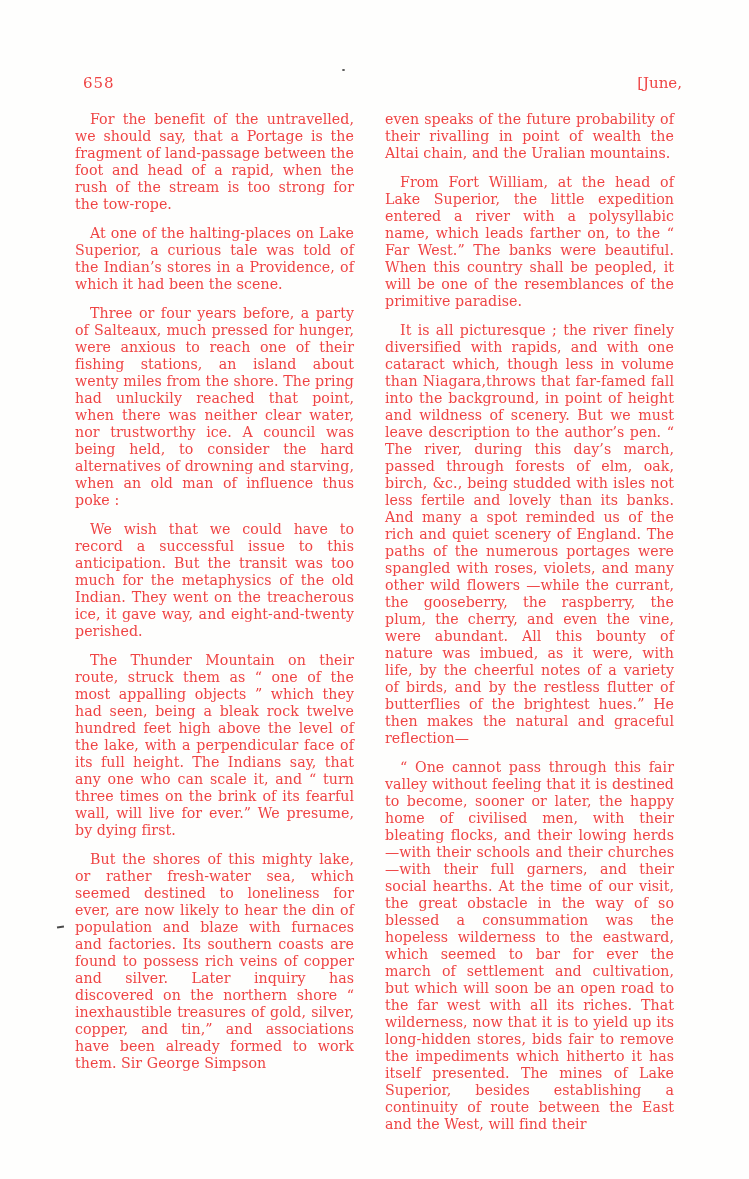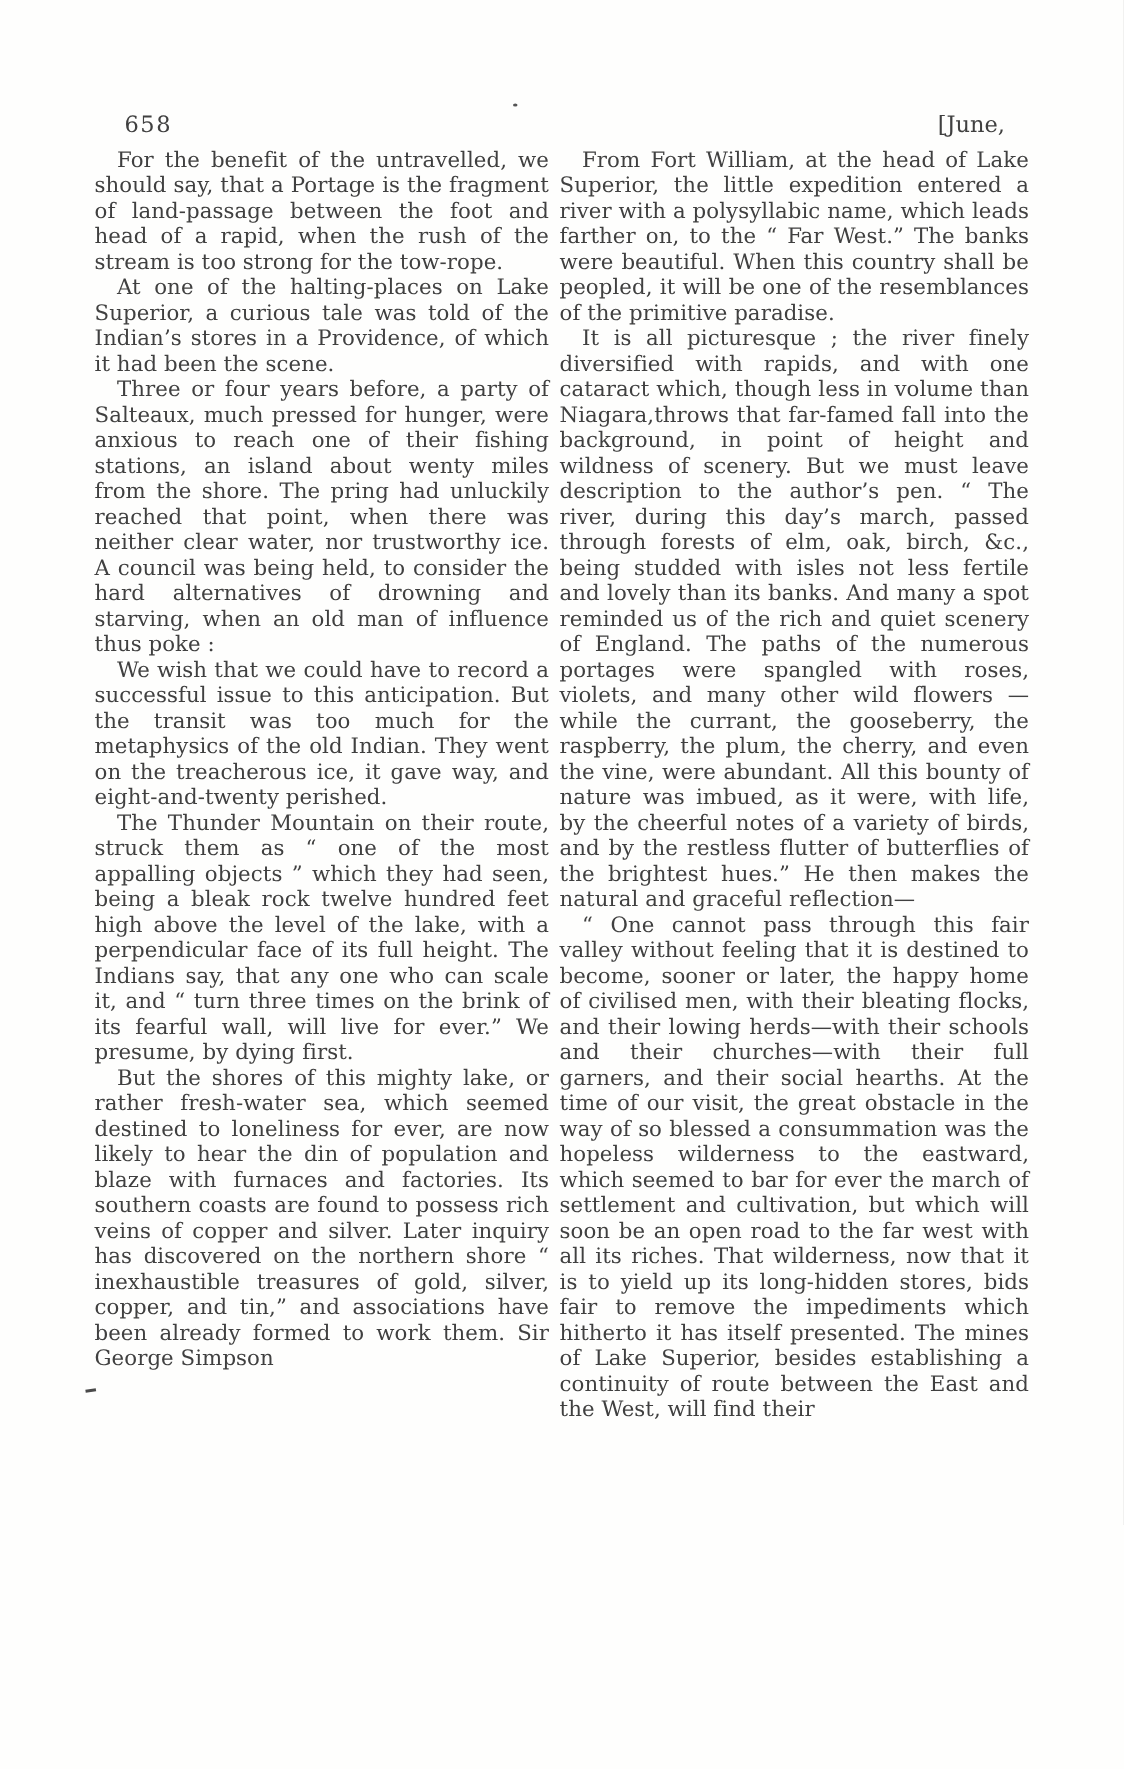--- a/index.html
+++ b/index.html
@@ -2,54 +2,54 @@
 <html><head>
 <meta charset="utf-8">
 <style>
   html,body{margin:0;padding:0;background:#e8e8e6;}
   .page{
     position:relative;
     width:749px;height:1179px;
     background:#fefefd;
     overflow:hidden;
     font-family:"DejaVu Serif","Liberation Serif",serif;
-    color:#404040;
+    color:#ef4444;
   }
   .header{
     position:absolute;
     left:63px;top:74px;width:623px;height:20px;
     font-size:15px;
   }
   .page-number{
     position:absolute;left:20px;top:0;
     letter-spacing:1px;
   }
   .running-title{
     position:absolute;left:0;right:0;top:0;
     text-align:center;
     font-style:italic;
     letter-spacing:0.3px;
   }
   .date-marker{
-    position:absolute;right:16px;top:0;
+    position:absolute;right:4px;top:0;
   }
   .columns{
     position:absolute;
     left:63px;top:99px;width:623px;height:1020px;
     display:flex;
   }
   .col{
     text-align:justify;
     font-size:14.2px;
     line-height:17px;
     letter-spacing:0.05px;
   }
   .col-left{width:303px;margin-right:7px;}
   .col-right{width:313px;}
-  .col p{margin:0;padding:0;}
+  .col p{margin:12px;padding:0;}
   .col p.indent{text-indent:15px;}
   .speck-dot{
     position:absolute;left:342px;top:69px;
     width:3px;height:2px;background:#555;border-radius:50%;
   }
   .stray-mark{
     position:absolute;left:57px;top:926px;
     width:7px;height:2px;background:#4a4a4a;
     transform:rotate(-8deg);
   }
@@ -70,19 +70,20 @@
   <div class="columns">
     <div class="col col-left">
       <p class="indent">For the benefit of the untravelled, we should say, that a Portage is the fragment of land-passage between the foot and head of a rapid, when the rush of the stream is too strong for the tow-rope.</p>
       <p class="indent">At one of the halting-places on Lake Superior, a curious tale was told of the Indian’s stores in a Providence, of which it had been the scene.</p>
       <p class="indent">Three or four years before, a party of Salteaux, much pressed for hunger, were anxious to reach one of their fishing stations, an island about wenty miles from the shore. The pring had unluckily reached that point, when there was neither clear water, nor trustworthy ice. A council was being held, to consider the hard alternatives of drowning and starving, when an old man of influence thus poke :</p>
       <p class="indent">We wish that we could have to record a successful issue to this anticipation. But the transit was too much for the metaphysics of the old Indian. They went on the treacherous ice, it gave way, and eight-and-twenty perished.</p>
       <p class="indent">The Thunder Mountain on their route, struck them as “ one of the most appalling objects ” which they had seen, being a bleak rock twelve hundred feet high above the level of the lake, with a perpendicular face of its full height. The Indians say, that any one who can scale it, and “ turn three times on the brink of its fearful wall, will live for ever.” We presume, by dying first.</p>
       <p class="indent">But the shores of this mighty lake, or rather fresh-water sea, which seemed destined to loneliness for ever, are now likely to hear the din of population and blaze with furnaces and factories. Its southern coasts are found to possess rich veins of copper and silver. Later inquiry has discovered on the northern shore “ inexhaustible treasures of gold, silver, copper, and tin,” and associations have been already formed to work them. Sir George Simpson</p>
     </div>
     <div class="col col-right">
+      <p>even speaks of the future probability of their rivalling in point of wealth the Altai chain, and the Uralian mountains.</p>
       <p class="indent">From Fort William, at the head of Lake Superior, the little expedition entered a river with a polysyllabic name, which leads farther on, to the “ Far West.” The banks were beautiful. When this country shall be peopled, it will be one of the resemblances of the primitive paradise.</p>
       <p class="indent">It is all picturesque ; the river finely diversified with rapids, and with one cataract which, though less in volume than Niagara,throws that far-famed fall into the background, in point of height and wildness of scenery. But we must leave description to the author’s pen. “ The river, during this day’s march, passed through forests of elm, oak, birch, &amp;c., being studded with isles not less fertile and lovely than its banks. And many a spot reminded us of the rich and quiet scenery of England. The paths of the numerous portages were spangled with roses, violets, and many other wild flowers —while the currant, the gooseberry, the raspberry, the plum, the cherry, and even the vine, were abundant. All this bounty of nature was imbued, as it were, with life, by the cheerful notes of a variety of birds, and by the restless flutter of butterflies of the brightest hues.” He then makes the natural and graceful reflection—</p>
       <p class="indent">“ One cannot pass through this fair valley without feeling that it is destined to become, sooner or later, the happy home of civilised men, with their bleating flocks, and their lowing herds—with their schools and their churches—with their full garners, and their social hearths. At the time of our visit, the great obstacle in the way of so blessed a consummation was the hopeless wilderness to the eastward, which seemed to bar for ever the march of settlement and cultivation, but which will soon be an open road to the far west with all its riches. That wilderness, now that it is to yield up its long-hidden stores, bids fair to remove the impediments which hitherto it has itself presented. The mines of Lake Superior, besides establishing a continuity of route between the East and the West, will find their</p>
     </div>
   </div>
 
 </div>
 
 </body></html>

